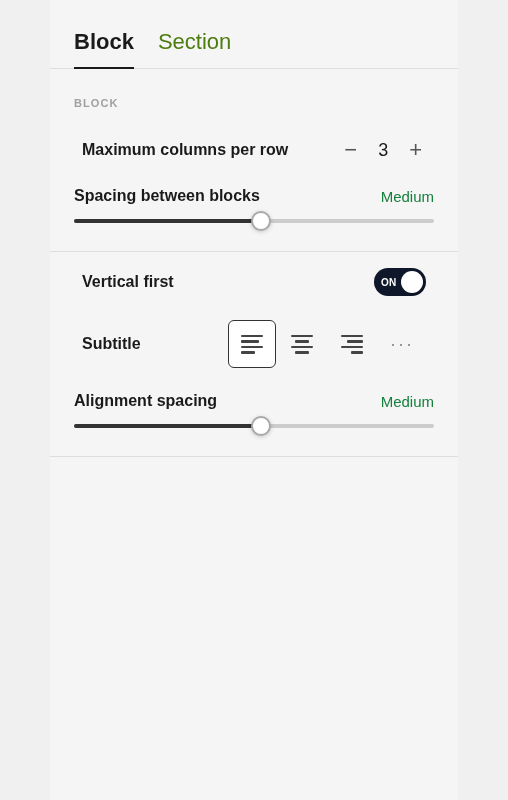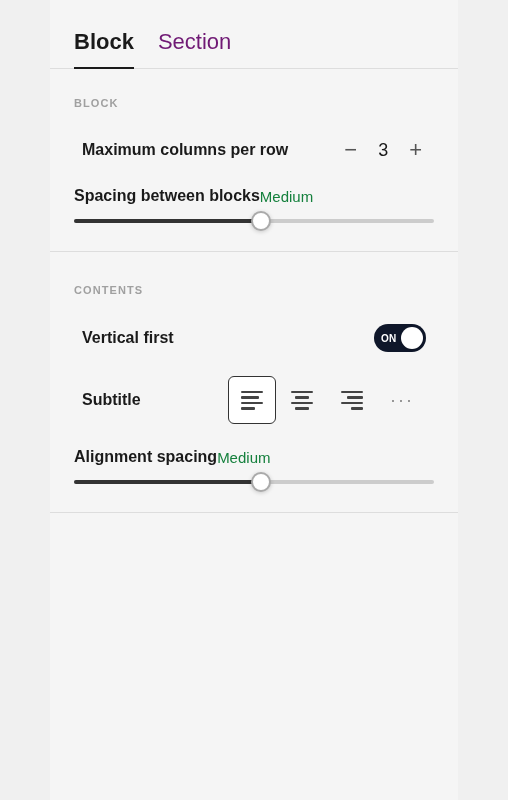--- a/index.html
+++ b/index.html
@@ -36,21 +36,21 @@
       padding-bottom: 12px;
       margin-right: 24px;
       cursor: pointer;
       border-bottom: 2.5px solid #1a1a1a;
       position: relative;
       top: 1px;
     }
 
     .tab.inactive {
       font-weight: 400;
-      color: #701a75;
+      color: #4d7c0f;
       border-bottom: 2.5px solid transparent;
     }
 
     
     .section-label {
       font-size: 11px;
       font-weight: 600;
       letter-spacing: 0.1em;
       color: #a0a0a0;
       padding: 28px 24px 16px 24px;
@@ -96,20 +96,21 @@
     }
 
     
     .slider-row {
       padding: 4px 24px 24px 24px;
     }
 
     .slider-label-row {
       display: flex;
       align-items: center;
+      justify-content: space-between;
       padding: 12px 24px 10px 24px;
     }
 
     .slider-value {
       font-size: 15px;
       color: #15803d;
     }
 
     .slider-track {
       position: relative;
@@ -262,21 +263,20 @@
   </div>
   <div class="slider-row">
     <div class="slider-track">
       <div class="slider-fill" style="width: 52%;"></div>
       <div class="slider-thumb" style="left: 52%;"></div>
     </div>
   </div>
 
   <div class="divider"></div>
 
-  <div class="section-label">CONTENTS</div>
 
   <div class="row">
     <span class="row-label">Vertical first</span>
     <div class="toggle">
       <span class="toggle-label">ON</span>
       <div class="toggle-knob"></div>
     </div>
   </div>
 
   <div class="row">

